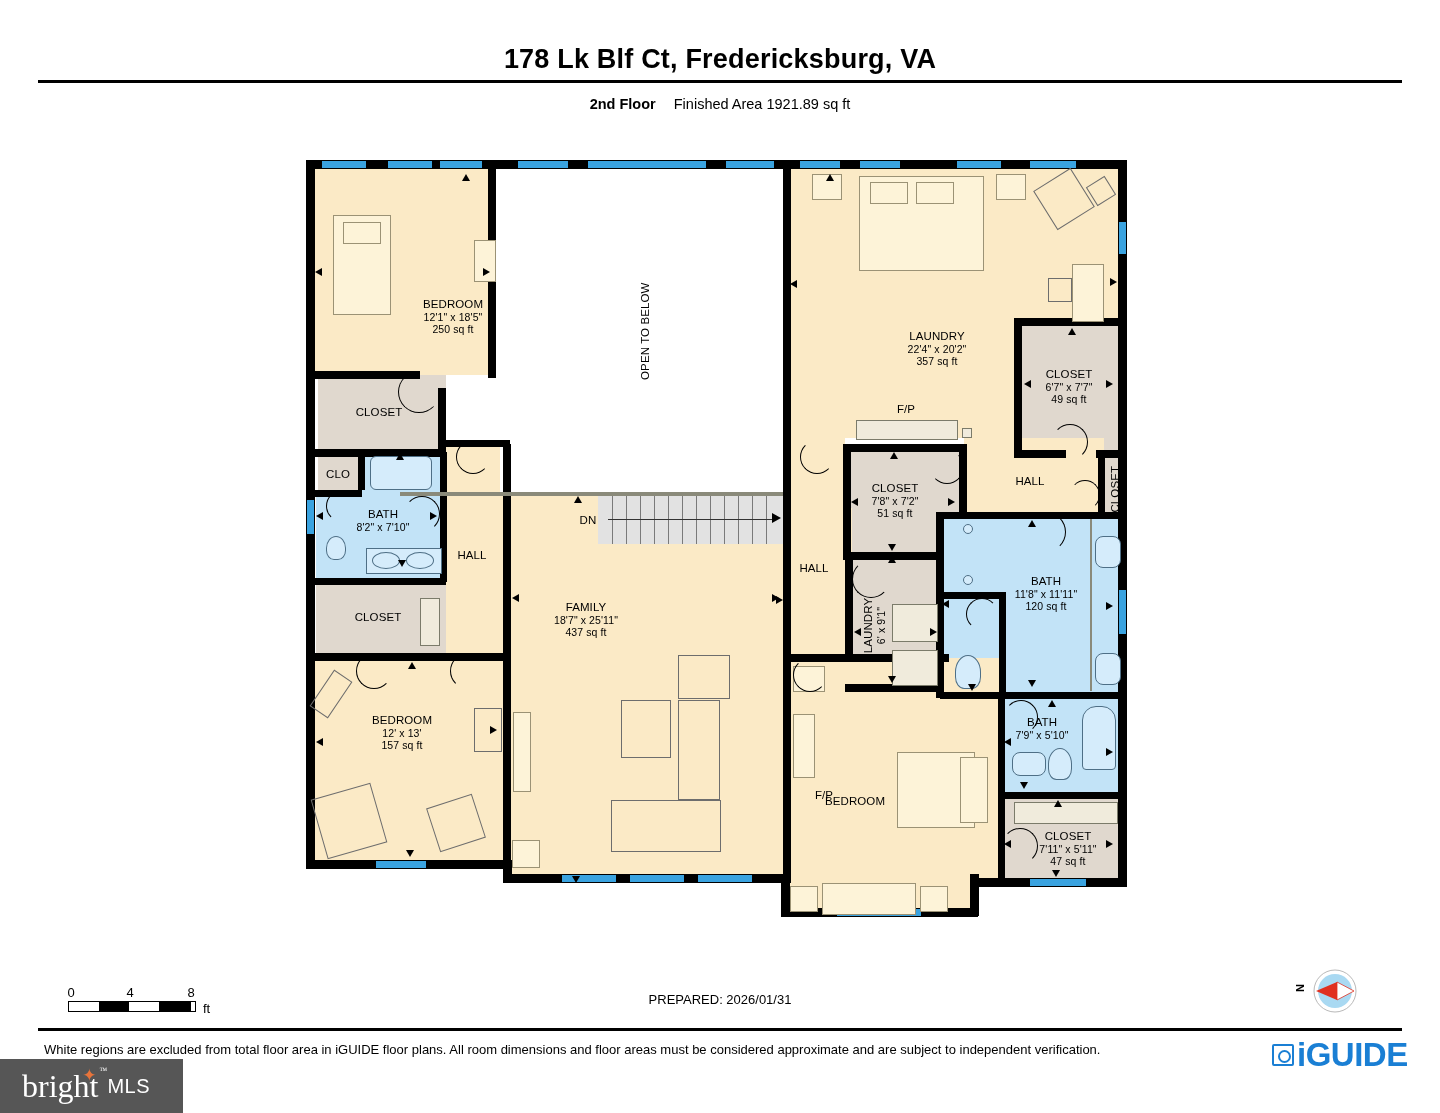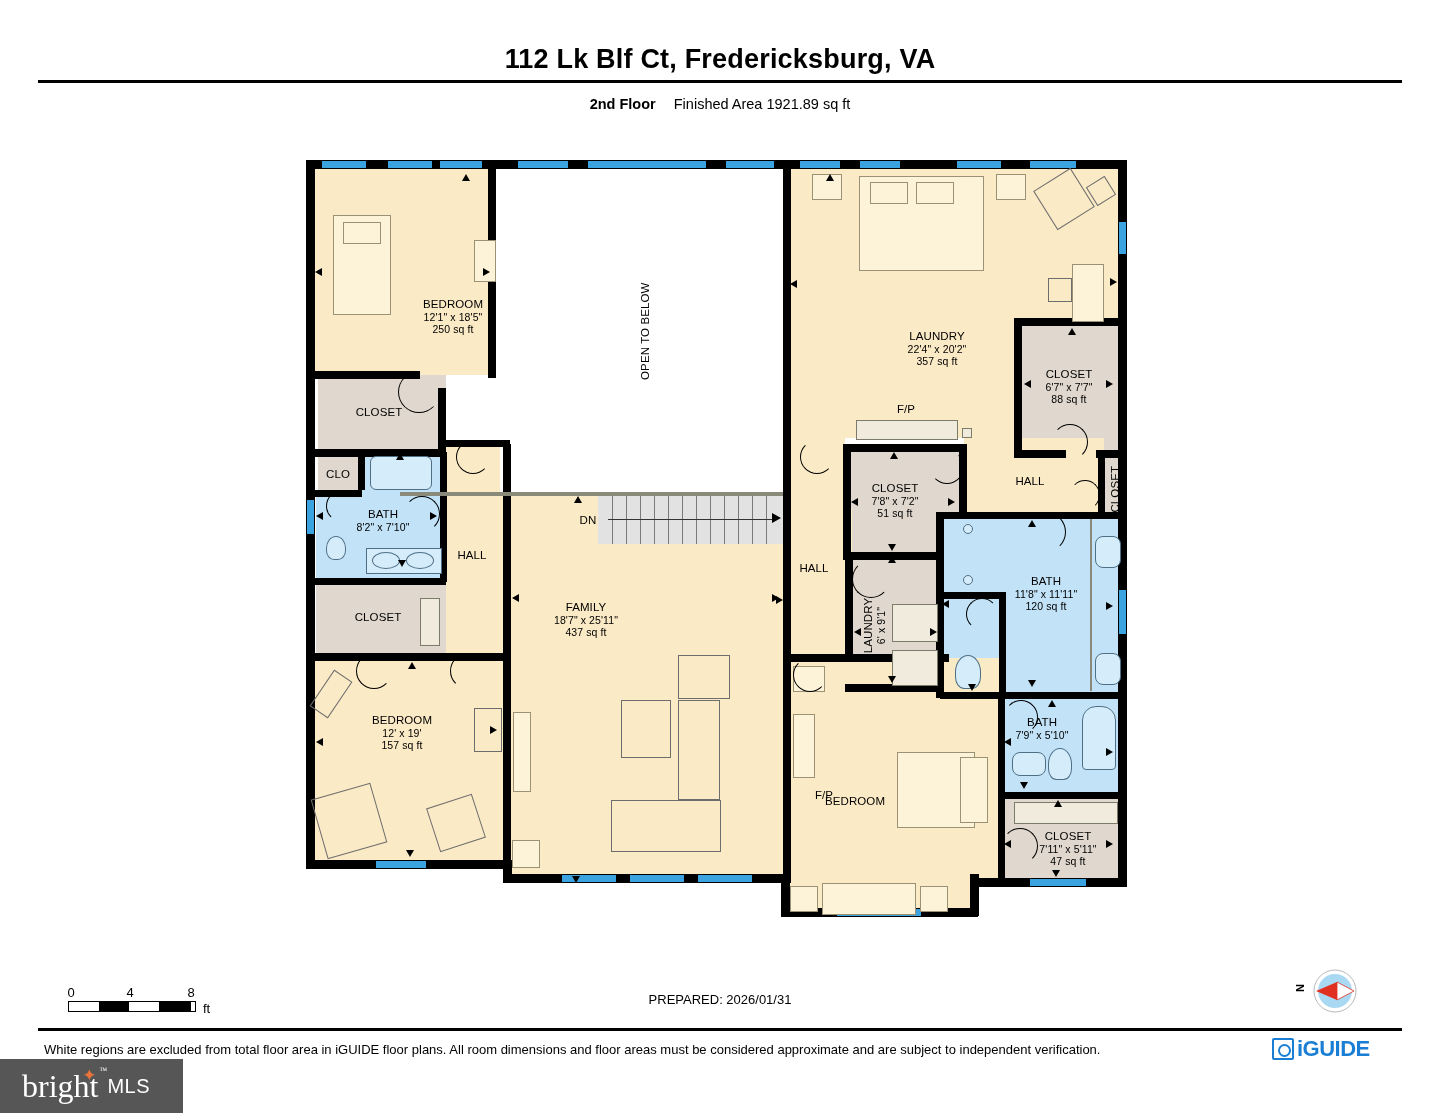--- a/index.html
+++ b/index.html
@@ -43,21 +43,21 @@
   #compass{ position:absolute; left:1296px; top:968px; width:64px; height:46px; }
   #compass .nlabel{ position:absolute; left:0; top:14px; font-size:11px; font-weight:bold; transform:rotate(-90deg); }
 
   #footer-rule{ position:absolute; left:38px; top:1028px; width:1364px; height:3px; background:#000; }
   #disclaimer{ position:absolute; left:44px; top:1042px; font-size:13px; }
 
   #iguide{ position:absolute; left:1272px; top:1036px; display:flex; align-items:center; gap:3px; }
   #iguide .ig-mark{ width:22px; height:22px; border:2.5px solid #1a7fd4; border-radius:2px; position:relative; }
   #iguide .ig-mark:before{ content:""; position:absolute; left:4px; top:4px; width:9px; height:9px;
      border:2.5px solid #1a7fd4; border-radius:50%; }
-  #iguide .ig-text{ font-size:22px; font-weight:bold; color:#1a7fd4; letter-spacing:-.5px;text-align:center; }
+  #iguide .ig-text{ font-size:33px; font-weight:bold; color:#1a7fd4; letter-spacing:-.5px;text-align:center; }
 
   #brightmls{
     position:absolute; left:0; top:1059px; width:183px; height:54px; background:#565656;
     display:flex; align-items:center; padding-left:22px; gap:9px;
   }
   #brightmls .bm-bright{ font-family:"Liberation Serif", serif; font-size:32px; color:#fff; position:relative; }
   #brightmls .bm-star{ position:absolute; right:2px; top:-3px; color:#e8743b; font-size:17px; }
   #brightmls .bm-tm{ position:absolute; right:-9px; top:-2px; color:#fff; font-size:8px; }
   #brightmls .bm-mls{ font-size:20px; color:#fff; letter-spacing:.5px; }
 
@@ -92,21 +92,21 @@
   .arr-d{ border-left:4px solid transparent; border-right:4px solid transparent; border-top:7px solid #000; }
 
   .door{ position:absolute; border:1.4px solid #000; border-radius:50%;
          background:transparent; border-top-color:transparent; border-right-color:transparent; }
 
   .stair-step{ position:absolute; background:#7a7a7a; width:1px; top:0; bottom:0; }
 </style>
 </head>
 <body>
 
-<div id="page-title">112 Lk Blf Ct, Fredericksburg, VA</div>
+<div id="page-title">178 Lk Blf Ct, Fredericksburg, VA</div>
 <div id="title-rule"></div>
 <div id="subtitle-row">
   <span class="floor-label">2nd Floor</span>
   <span class="area-label">Finished Area 1921.89 sq ft</span>
 </div>
 
 <div id="plan">
 
   <div class="room fill-living" style="left:310px;top:166px;width:183px;height:209px;"></div>
 
@@ -379,21 +379,21 @@
   </div>
   <div class="lbl" style="left:383px;top:508px;">
     <div class="nm">BATH</div>
     <div class="dim">8'2" x 7'10"</div>
   </div>
   <div class="lbl" style="left:378px;top:611px;">
     <div class="nm">CLOSET</div>
   </div>
   <div class="lbl" style="left:402px;top:714px;">
     <div class="nm">BEDROOM</div>
-    <div class="dim">12' x 19'</div>
+    <div class="dim">12' x 13'</div>
     <div class="dim">157 sq ft</div>
   </div>
   <div class="lbl" style="left:472px;top:549px;">
     <div class="nm">HALL</div>
   </div>
   <div class="lbl" style="left:586px;top:601px;">
     <div class="nm">FAMILY</div>
     <div class="dim">18'7" x 25'11"</div>
     <div class="dim">437 sq ft</div>
   </div>
@@ -404,21 +404,21 @@
     <div class="nm">DN</div>
   </div>
   <div class="lbl" style="left:937px;top:330px;">
     <div class="nm">LAUNDRY</div>
     <div class="dim">22'4" x 20'2"</div>
     <div class="dim">357 sq ft</div>
   </div>
   <div class="lbl" style="left:1069px;top:368px;">
     <div class="nm">CLOSET</div>
     <div class="dim">6'7" x 7'7"</div>
-    <div class="dim">88 sq ft</div>
+    <div class="dim">49 sq ft</div>
   </div>
   <div class="lbl small" style="left:906px;top:403px;">
     <div class="nm">F/P</div>
   </div>
   <div class="lbl" style="left:895px;top:482px;">
     <div class="nm">CLOSET</div>
     <div class="dim">7'8" x 7'2"</div>
     <div class="dim">51 sq ft</div>
   </div>
   <div class="lbl" style="left:1030px;top:475px;">

